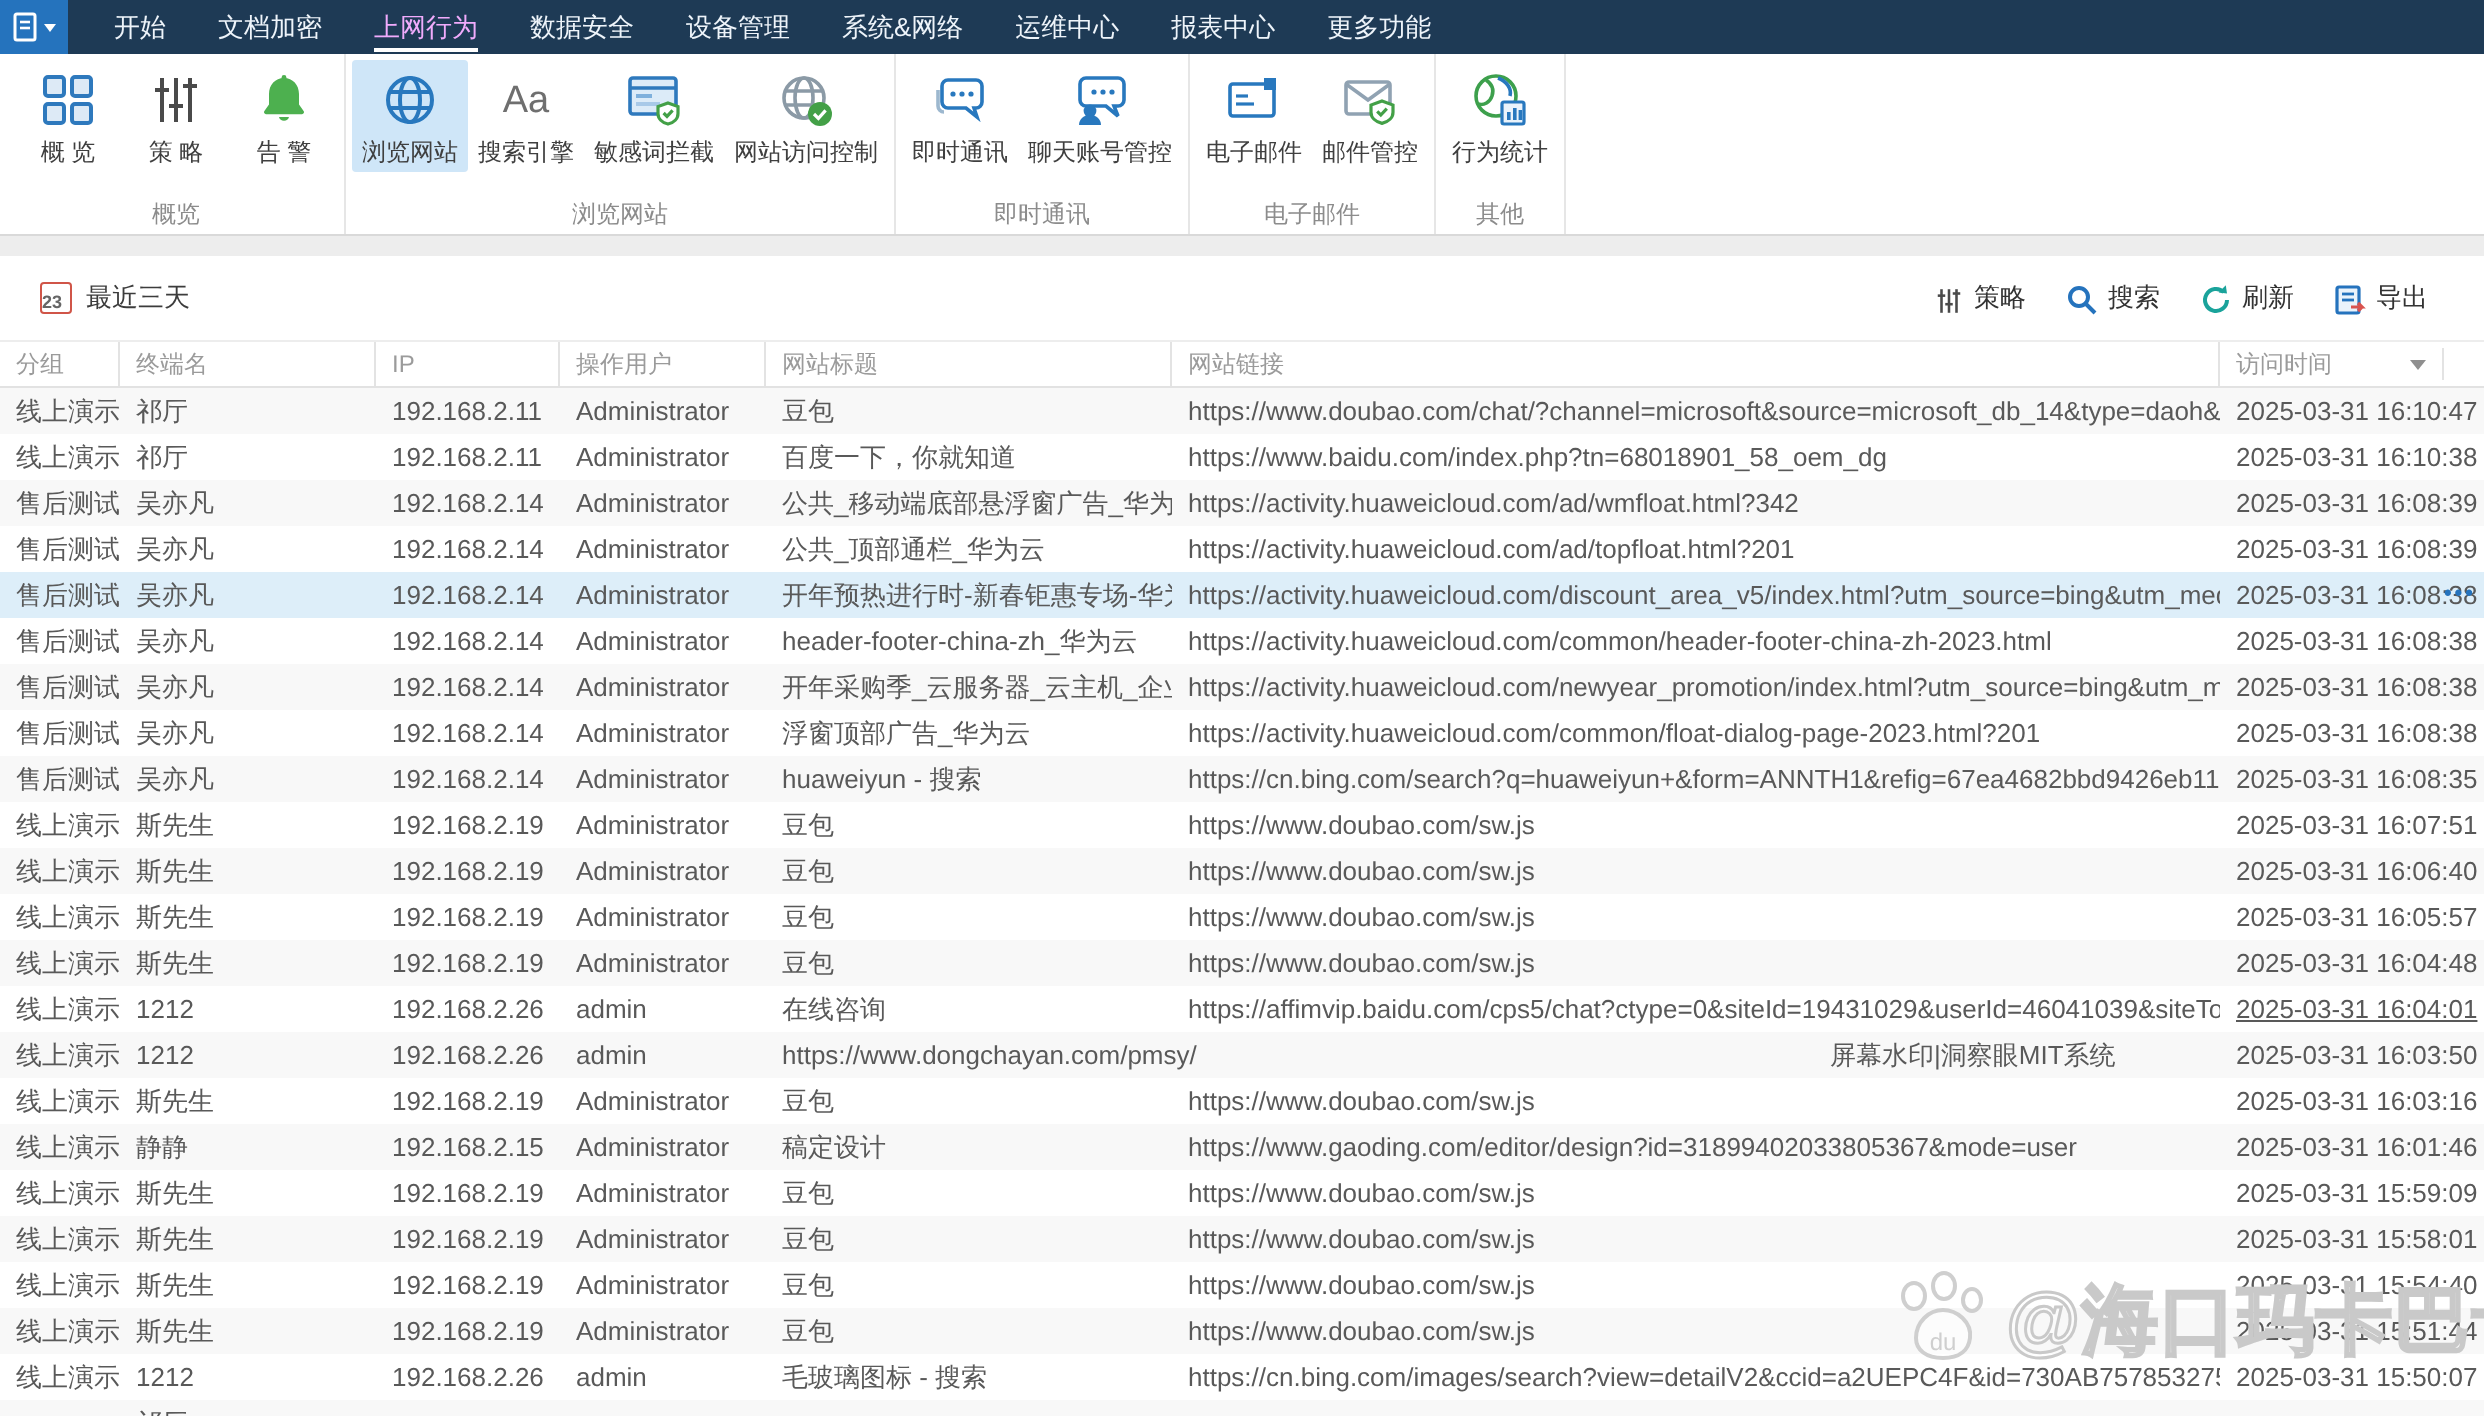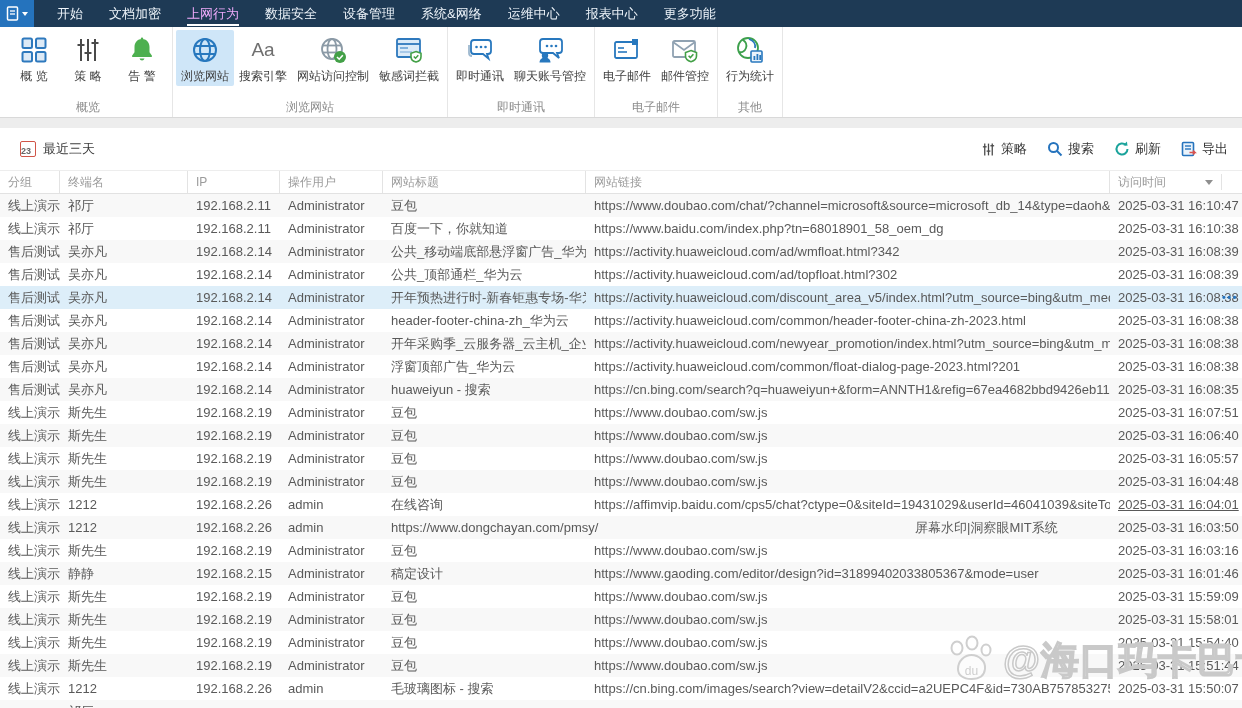--- a/index.html
+++ b/index.html
@@ -21,27 +21,27 @@
   .rgroup{display:flex;flex-direction:column;border-right:1px solid #e6e6e6;padding:3px 3px 2px}
   .ritems{display:flex;flex:1;align-items:flex-start}
   .ritem{min-width:54px;height:56px;padding:2px 5px 0;display:flex;flex-direction:column;align-items:center;cursor:pointer;border-radius:2px}
   .ritem.selected{background:var(--ribbon-sel,#cfe6f8)}
   .ricon{height:36px;display:flex;align-items:center;justify-content:center}
   .rlabel{font-size:12px;color:#3f3f3f;white-space:nowrap;line-height:16px}
   .rgroup-label{font-size:12px;color:#8c8c8c;text-align:center;line-height:16px;margin-top:2px;white-space:nowrap}
   .strip{height:10px;background:#ededed}
 
   
-  .toolbar{height:42px;display:flex;align-items:center;padding:0 14px 0 20px;background:#fff}
+  .toolbar{height:42px;display:flex;align-items:center;padding:0 28px 0 20px;background:#fff}
   .tdate{display:flex;align-items:center;gap:7px;font-size:13px;color:#3c3c3c;cursor:pointer}
   .cal{width:16px;height:16px;border:1px solid #d05548;background:#fff;border-radius:2px;overflow:hidden}
   .cal-top{height:4px;background:#e2544a}
   .cal-num{font-size:9px;color:#666;text-align:center;line-height:11px;font-weight:bold}
   .tactions{margin-left:auto;display:flex;gap:20px}
-  .taction{display:flex;align-items:center;gap:5px;font-size:13px;color:#333;cursor:pointer;white-space:nowrap}
+  .taction{display:flex;align-items:flex-end;gap:5px;font-size:13px;color:#333;cursor:pointer;white-space:nowrap}
   .ticon{display:flex;align-items:center}
 
   
   .thead{display:flex;height:24px;border-top:1px solid #ededed;border-bottom:1px solid #e2e2e2;background:#fff}
   .th{position:relative;border-right:1px solid #e3e3e3;padding-left:8px;display:flex;align-items:center;font-size:12px;color:#9b9b9b;cursor:pointer;white-space:nowrap;overflow:hidden}
   .th:last-child{border-right:none}
   .th-last::after{content:'';position:absolute;right:20px;top:3px;bottom:3px;border-right:1px solid #e3e3e3}
   .sort-caret{position:absolute;right:29px;top:9px;width:0;height:0;border-left:4.5px solid transparent;border-right:4.5px solid transparent;border-top:5px solid #8f8f8f;cursor:pointer}
   .tbody{background:#fff}
   .tr{position:relative;display:flex;height:23px;cursor:pointer}
@@ -159,44 +159,44 @@
             <div class="ricon">
               <svg width="30" height="30" viewBox="0 0 30 30">
                 <text x="15" y="21" text-anchor="middle" font-size="19" fill="#6f6f6f">Aa</text>
               </svg>
             </div>
             <div class="rlabel">搜索引擎</div>
           </div>
           <div class="ritem">
             <div class="ricon">
               <svg width="30" height="30" viewBox="0 0 30 30">
+                <rect x="3" y="4" width="23" height="18" rx="1.5" fill="#dcebf8" stroke="#2e79bd" stroke-width="1.8"></rect>
+                <line x1="3" y1="9" x2="26" y2="9" stroke="#2e79bd" stroke-width="1.8"></line>
+                <rect x="6" y="12" width="8" height="2" fill="#7fb0dc"></rect>
+                <rect x="6" y="16" width="12" height="2" fill="#a8c9e8"></rect>
+                <path d="M22 16.5l5 1.8v3.4c0 2.6-2 4.6-5 5.3-3-.7-5-2.7-5-5.3v-3.4z" fill="#fff" stroke="#43a047" stroke-width="1.6"></path>
+                <path d="M19.8 21.5l1.7 1.7 2.8-3" stroke="#43a047" stroke-width="1.6" fill="none"></path>
+              </svg>
+            </div>
+            <div class="rlabel">敏感词拦截</div>
+          </div>
+          <div class="ritem">
+            <div class="ricon">
+              <svg width="30" height="30" viewBox="0 0 30 30">
                 <g fill="none" stroke="#8b9aa6" stroke-width="1.8">
                   <circle cx="14" cy="14" r="10"></circle>
                   <ellipse cx="14" cy="14" rx="4.5" ry="10"></ellipse>
                   <line x1="4.5" y1="10.5" x2="23.5" y2="10.5"></line>
                   <line x1="4.5" y1="17.5" x2="23.5" y2="17.5"></line>
                 </g>
                 <circle cx="22" cy="22" r="6" fill="#43a047"></circle>
                 <path d="M19 22l2.2 2.2 3.6-4" stroke="#fff" stroke-width="1.6" fill="none"></path>
               </svg>
             </div>
             <div class="rlabel">网站访问控制</div>
-          </div>
-          <div class="ritem">
-            <div class="ricon">
-              <svg width="30" height="30" viewBox="0 0 30 30">
-                <rect x="3" y="4" width="23" height="18" rx="1.5" fill="#dcebf8" stroke="#2e79bd" stroke-width="1.8"></rect>
-                <line x1="3" y1="9" x2="26" y2="9" stroke="#2e79bd" stroke-width="1.8"></line>
-                <rect x="6" y="12" width="8" height="2" fill="#7fb0dc"></rect>
-                <rect x="6" y="16" width="12" height="2" fill="#a8c9e8"></rect>
-                <path d="M22 16.5l5 1.8v3.4c0 2.6-2 4.6-5 5.3-3-.7-5-2.7-5-5.3v-3.4z" fill="#fff" stroke="#43a047" stroke-width="1.6"></path>
-                <path d="M19.8 21.5l1.7 1.7 2.8-3" stroke="#43a047" stroke-width="1.6" fill="none"></path>
-              </svg>
-            </div>
-            <div class="rlabel">敏感词拦截</div>
           </div>
         </div>
         <div class="rgroup-label">浏览网站</div>
       </div>
       <div class="rgroup">
         <div class="ritems">
           <div class="ritem">
             <div class="ricon">
               <svg width="30" height="30" viewBox="0 0 30 30" fill="none" stroke="#2878be" stroke-width="1.8">
                 <path d="M4 10v8a3 3 0 0 0 3 3" stroke="#9db8cf"></path>
@@ -381,21 +381,21 @@
         <div class="td td-title" style="width: 203px;">公共_移动端底部悬浮窗广告_华为云</div>
         <div class="td td-url" style="width: 524px;">https://activity.huaweicloud.com/ad/wmfloat.html?342</div>
         <div class="td td-time" style="width: 132px;">2025-03-31 16:08:39</div>
       </div>
       <div class="tr">
         <div class="td td-group" style="width: 60px;">售后测试机</div>
         <div class="td td-terminal" style="width: 128px;">吴亦凡</div>
         <div class="td td-ip" style="width: 92px;">192.168.2.14</div>
         <div class="td td-user" style="width: 103px;">Administrator</div>
         <div class="td td-title" style="width: 203px;">公共_顶部通栏_华为云</div>
-        <div class="td td-url" style="width: 524px;">https://activity.huaweicloud.com/ad/topfloat.html?302</div>
+        <div class="td td-url" style="width: 524px;">https://activity.huaweicloud.com/ad/topfloat.html?201</div>
         <div class="td td-time" style="width: 132px;">2025-03-31 16:08:39</div>
       </div>
       <div class="tr selected">
         <div class="td td-group" style="width: 60px;">售后测试机</div>
         <div class="td td-terminal" style="width: 128px;">吴亦凡</div>
         <div class="td td-ip" style="width: 92px;">192.168.2.14</div>
         <div class="td td-user" style="width: 103px;">Administrator</div>
         <div class="td td-title" style="width: 203px;">开年预热进行时-新春钜惠专场-华为云</div>
         <div class="td td-url" style="width: 524px;">https://activity.huaweicloud.com/discount_area_v5/index.html?utm_source=bing&amp;utm_medium=se-cp...</div>
         <div class="td td-time" style="width: 132px;">2025-03-31 16:08:38</div>

